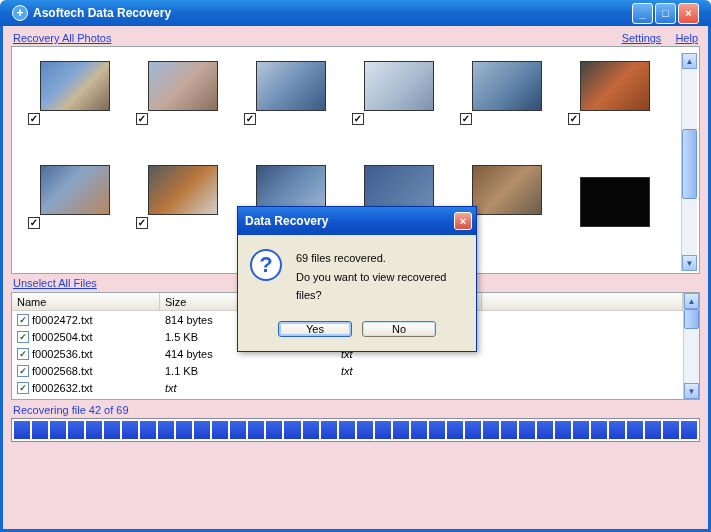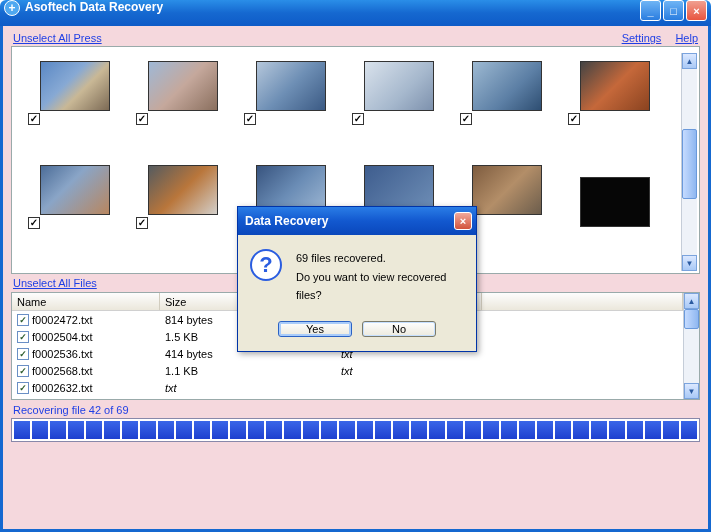--- a/index.html
+++ b/index.html
@@ -1,18 +1,18 @@
 <!DOCTYPE html>
 <html><head>
 <meta charset="utf-8">
 <style>
 * { box-sizing: border-box; margin: 0; padding: 0; }
 body { font-family: Tahoma, Arial, sans-serif; font-size: 11px; background: #fff; width: 711px; height: 532px; overflow: hidden; position: relative; }
 
-.titlebar { height: 26px; background: linear-gradient(to bottom, #2a8ee8 0%, #1568d0 50%, #0e5bc7 100%); display: flex; align-items: flex-start; padding: 0 4px; border-top-left-radius: 6px; border-top-right-radius: 6px; }
+.titlebar { height: 26px; background: linear-gradient(to bottom, #2a8ee8 0%, #1568d0 50%, #0e5bc7 100%); display: flex; align-items: center; padding: 0 12px; border-top-left-radius: 6px; border-top-right-radius: 6px; }
 .titlebar-icon { width: 16px; height: 16px; border-radius: 50%; background: #4fa8f0; border: 1px solid #fff; display: flex; align-items: center; justify-content: center; margin-right: 5px; }
 .titlebar-icon::before { content: "+"; color: #fff; font-weight: bold; font-size: 12px; line-height: 1; }
 .titlebar-title { color: #fff; font-size: 12px; font-weight: bold; flex: 1; }
 .titlebar-buttons { display: flex; gap: 2px; }
 .titlebar-btn { width: 21px; height: 21px; border: 1px solid #fff; border-radius: 3px; display: flex; align-items: center; justify-content: center; cursor: pointer; font-family: Arial; }
 .btn-min { background: linear-gradient(to bottom, #6fb5f5, #2a7de0); color:#fff; font-weight:bold; }
 .btn-max { background: linear-gradient(to bottom, #6fb5f5, #2a7de0); color:#fff; }
 .btn-close { background: linear-gradient(to bottom, #f0a090, #e85540); color:#fff; font-weight:bold; }
 
 .window-body { width: 100%; height: 506px; border: 3px solid #1568d0; border-top: none; background: #f5d8dd; padding: 6px 8px; }
@@ -88,21 +88,21 @@
   <div class="titlebar-buttons">
     <div class="titlebar-btn btn-min">_</div>
     <div class="titlebar-btn btn-max">□</div>
     <div class="titlebar-btn btn-close">×</div>
   </div>
 </div>
 
 <div class="window-body">
 
   <div class="link-row">
-    <span class="link">Unselect All Press</span>
+    <span class="link">Recovery All Photos</span>
     <span class="spacer"></span>
     <span class="link">Settings</span>
     <span class="link">Help</span>
   </div>
 
   <div class="photo-panel">
     <div class="photo-grid">
       <div class="photo-item">
           <div class="thumb sport1"></div>
           <div class="photo-check"></div>

